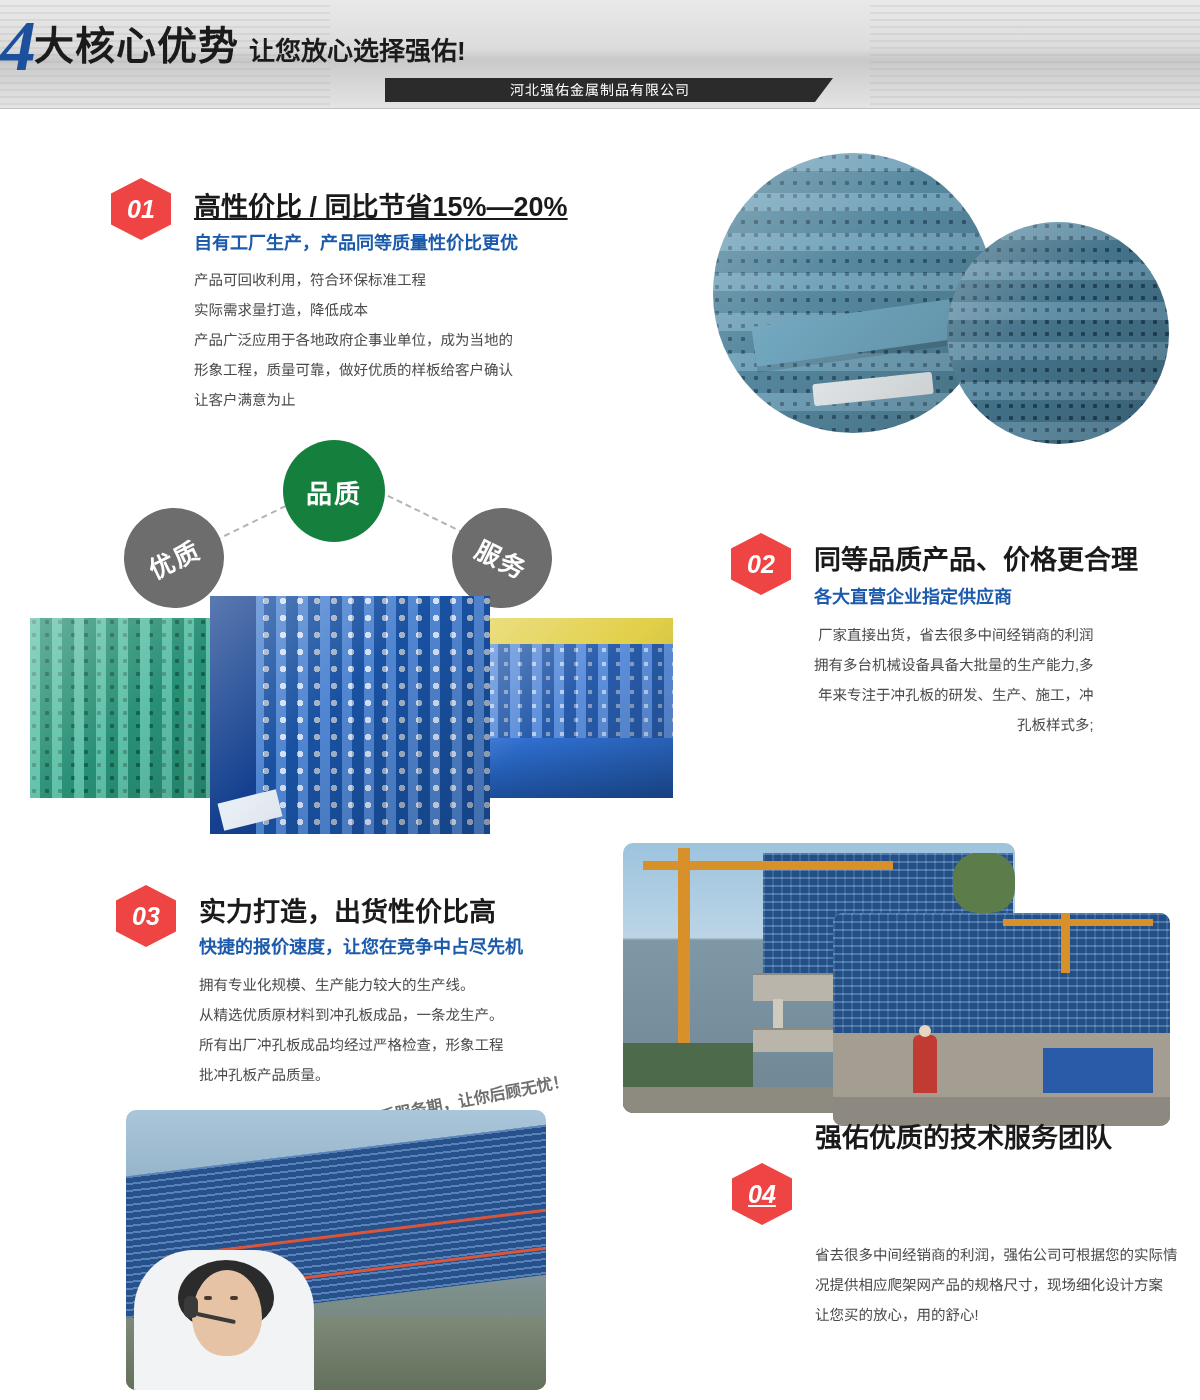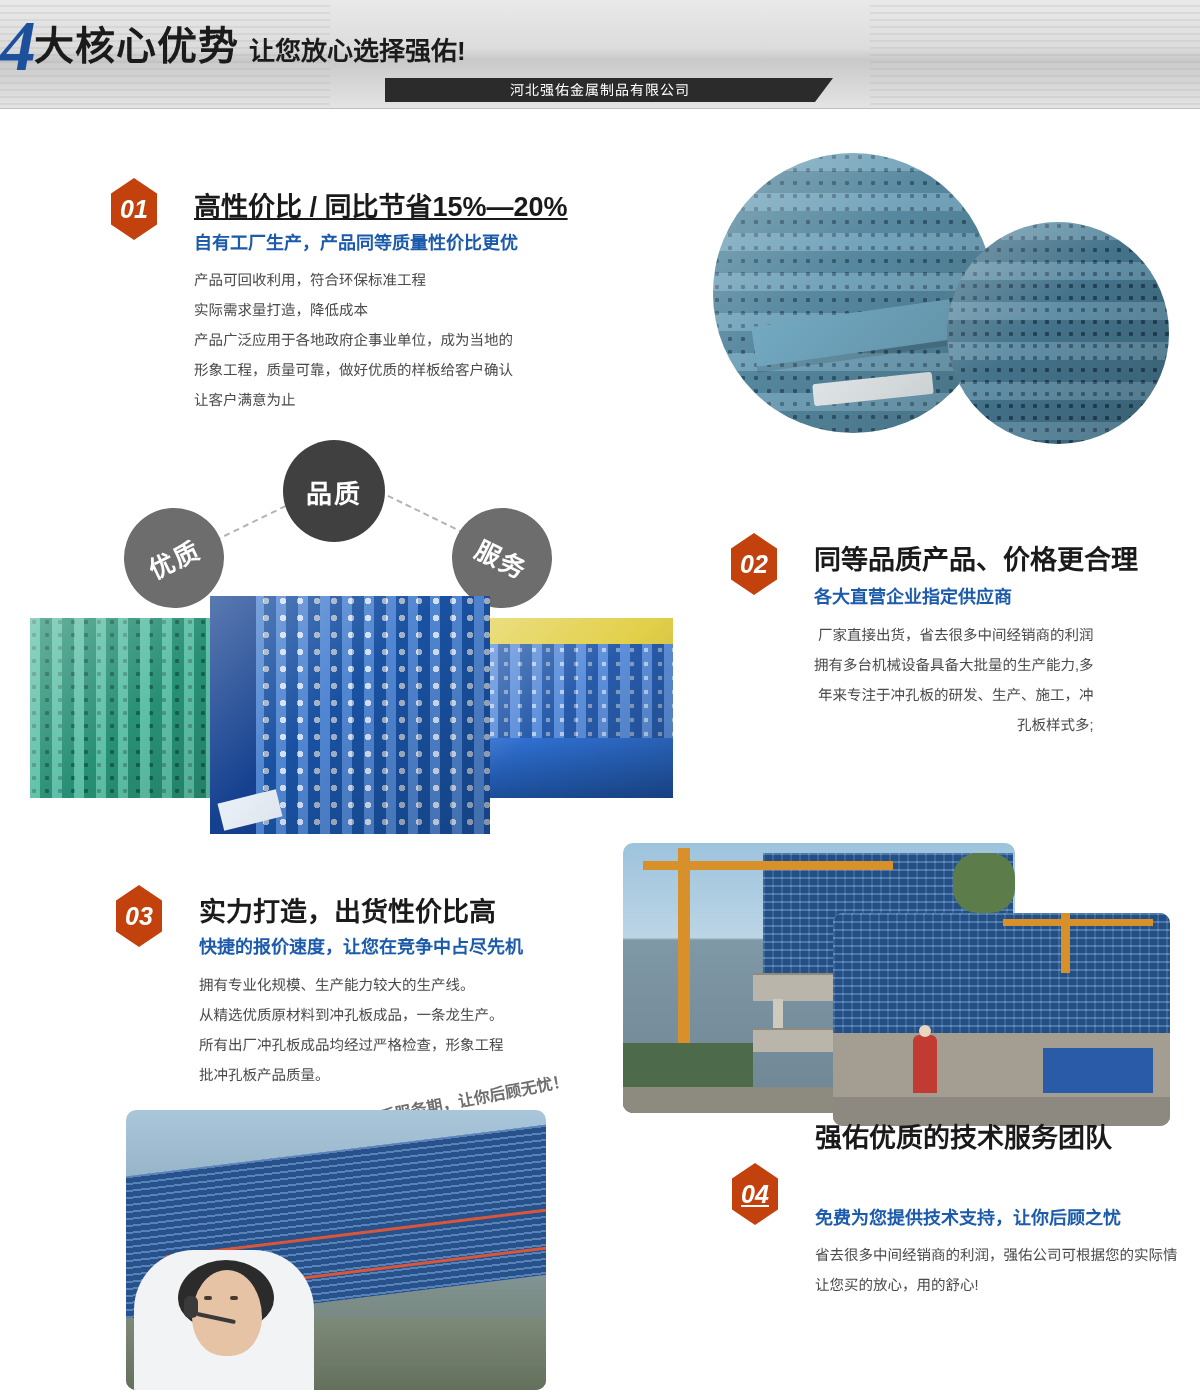--- a/index.html
+++ b/index.html
@@ -93,23 +93,23 @@
     position: absolute;
     right: -18px;
     top: 0;
     border-top: 24px solid #2b2b2b;
     border-right: 18px solid transparent;
   }
 
   
   .num-badge {
     position: absolute;
-    width: 46px;
+    width: 60px;
     height: 62px;
-    background: #c2410c;
+    background: #ef4444;
     color: #fff;
     font-size: 25px;
     font-weight: bold;
     font-style: italic;
     text-align: center;
     line-height: 62px;
     clip-path: polygon(50% 0%, 100% 25%, 100% 75%, 50% 100%, 0% 75%, 0% 25%);
   }
   .feat-title {
     position: absolute;
@@ -179,21 +179,21 @@
     position: absolute;
     border-radius: 50%;
     background: #6d6d6d;
     color: #fff;
     font-weight: bold;
     display: flex;
     align-items: center;
     justify-content: center;
     letter-spacing: 2px;
   }
-  .bubble.main { background: #404040; }
+  .bubble.main { background: #15803d; }
   .dashline {
     position: absolute;
     border-top: 2px dashed #b4b4b4;
     height: 0;
   }
 
   
   .strip-green {
     background-color: #2fae8e;
     background-image: radial-gradient(circle at 4px 4px, rgba(7,70,55,0.55) 2px, transparent 2.4px);
@@ -371,23 +371,23 @@
     <div class="crane" style="left:170px; top:6px; width:150px; height:7px;"></div>
     <div style="position:absolute;left:0;top:120px;width:337px;height:93px;background:#a49e92;"></div>
     <div style="position:absolute;left:80px;top:122px;width:24px;height:58px;background:#c23b32;border-radius:6px 6px 0 0;"></div>
     <div style="position:absolute;left:86px;top:112px;width:12px;height:12px;background:#e8d6c0;border-radius:50%;"></div>
     <div style="position:absolute;left:210px;top:135px;width:110px;height:45px;background:#2a5ba8;"></div>
     <div style="position:absolute;left:0;top:184px;width:337px;height:29px;background:#8e8980;"></div>
   </div>
 
   <div class="num-badge" style="left:732px; top:1163px;text-decoration:underline;">04</div>
   <div class="feat-title" style="left:815px; top:1116px;">强佑优质的技术服务团队</div>
-  <div class="feat-sub" style="left:815px; top:1203px;">免费为您提供技术支持，让你后顾之忧</div>
   <div class="feat-body" style="left:815px; top:1240px;">
     <div>省去很多中间经销商的利润，强佑公司可根据您的实际情</div>
+    <div>况提供相应爬架网产品的规格尺寸，现场细化设计方案</div>
     <div>让您买的放心，用的舒心!</div>
   </div>
 
   <div class="service-caption" style="left:330px; top:1090px;">超长售后服务期，让你后顾无忧！</div>
 
   <div class="img rounded service-photo" style="left:126px; top:1110px; width:420px; height:280px;">
     <div class="service-fence" style="left:-20px; top:40px; width:470px; height:150px;"></div>
     <div class="fence-red" style="left:40px; top:122px; width:380px; transform:skewY(-7deg);"></div>
     <div class="fence-red" style="left:40px; top:160px; width:380px; transform:skewY(-7deg);"></div>
     <div style="position:absolute;left:0;top:208px;width:420px;height:72px;background:linear-gradient(to bottom,#7e8a78,#63705c);"></div>

